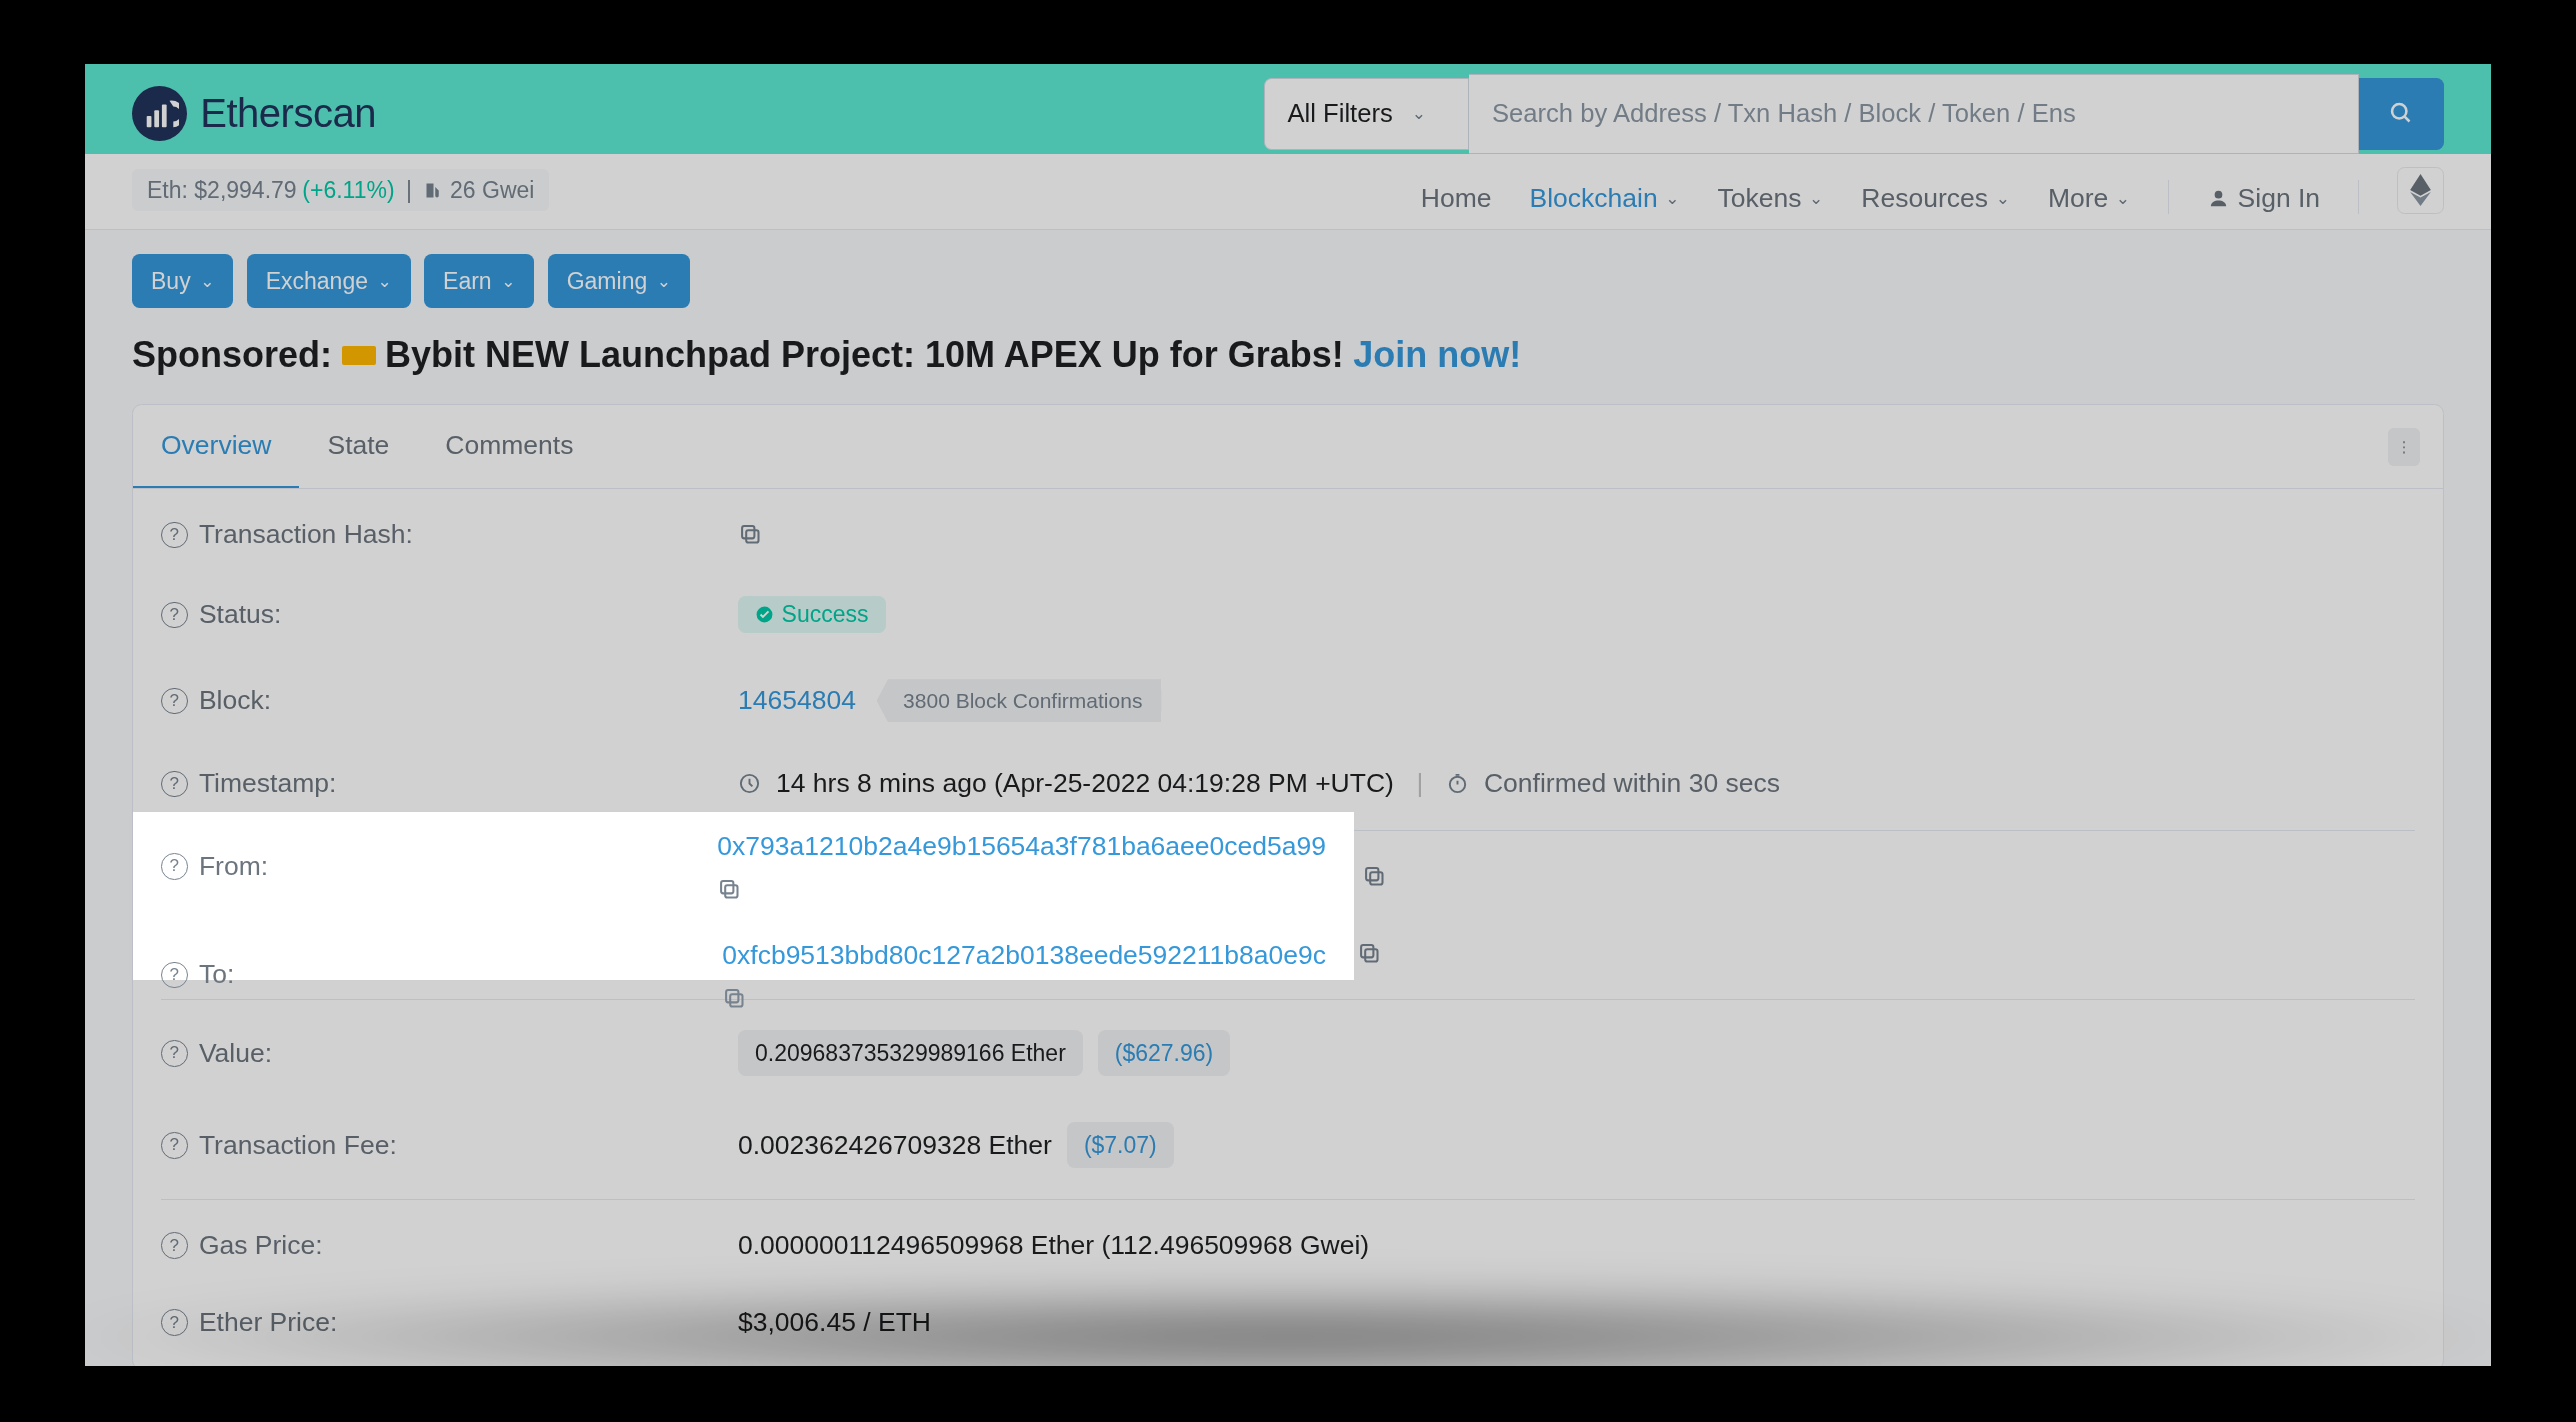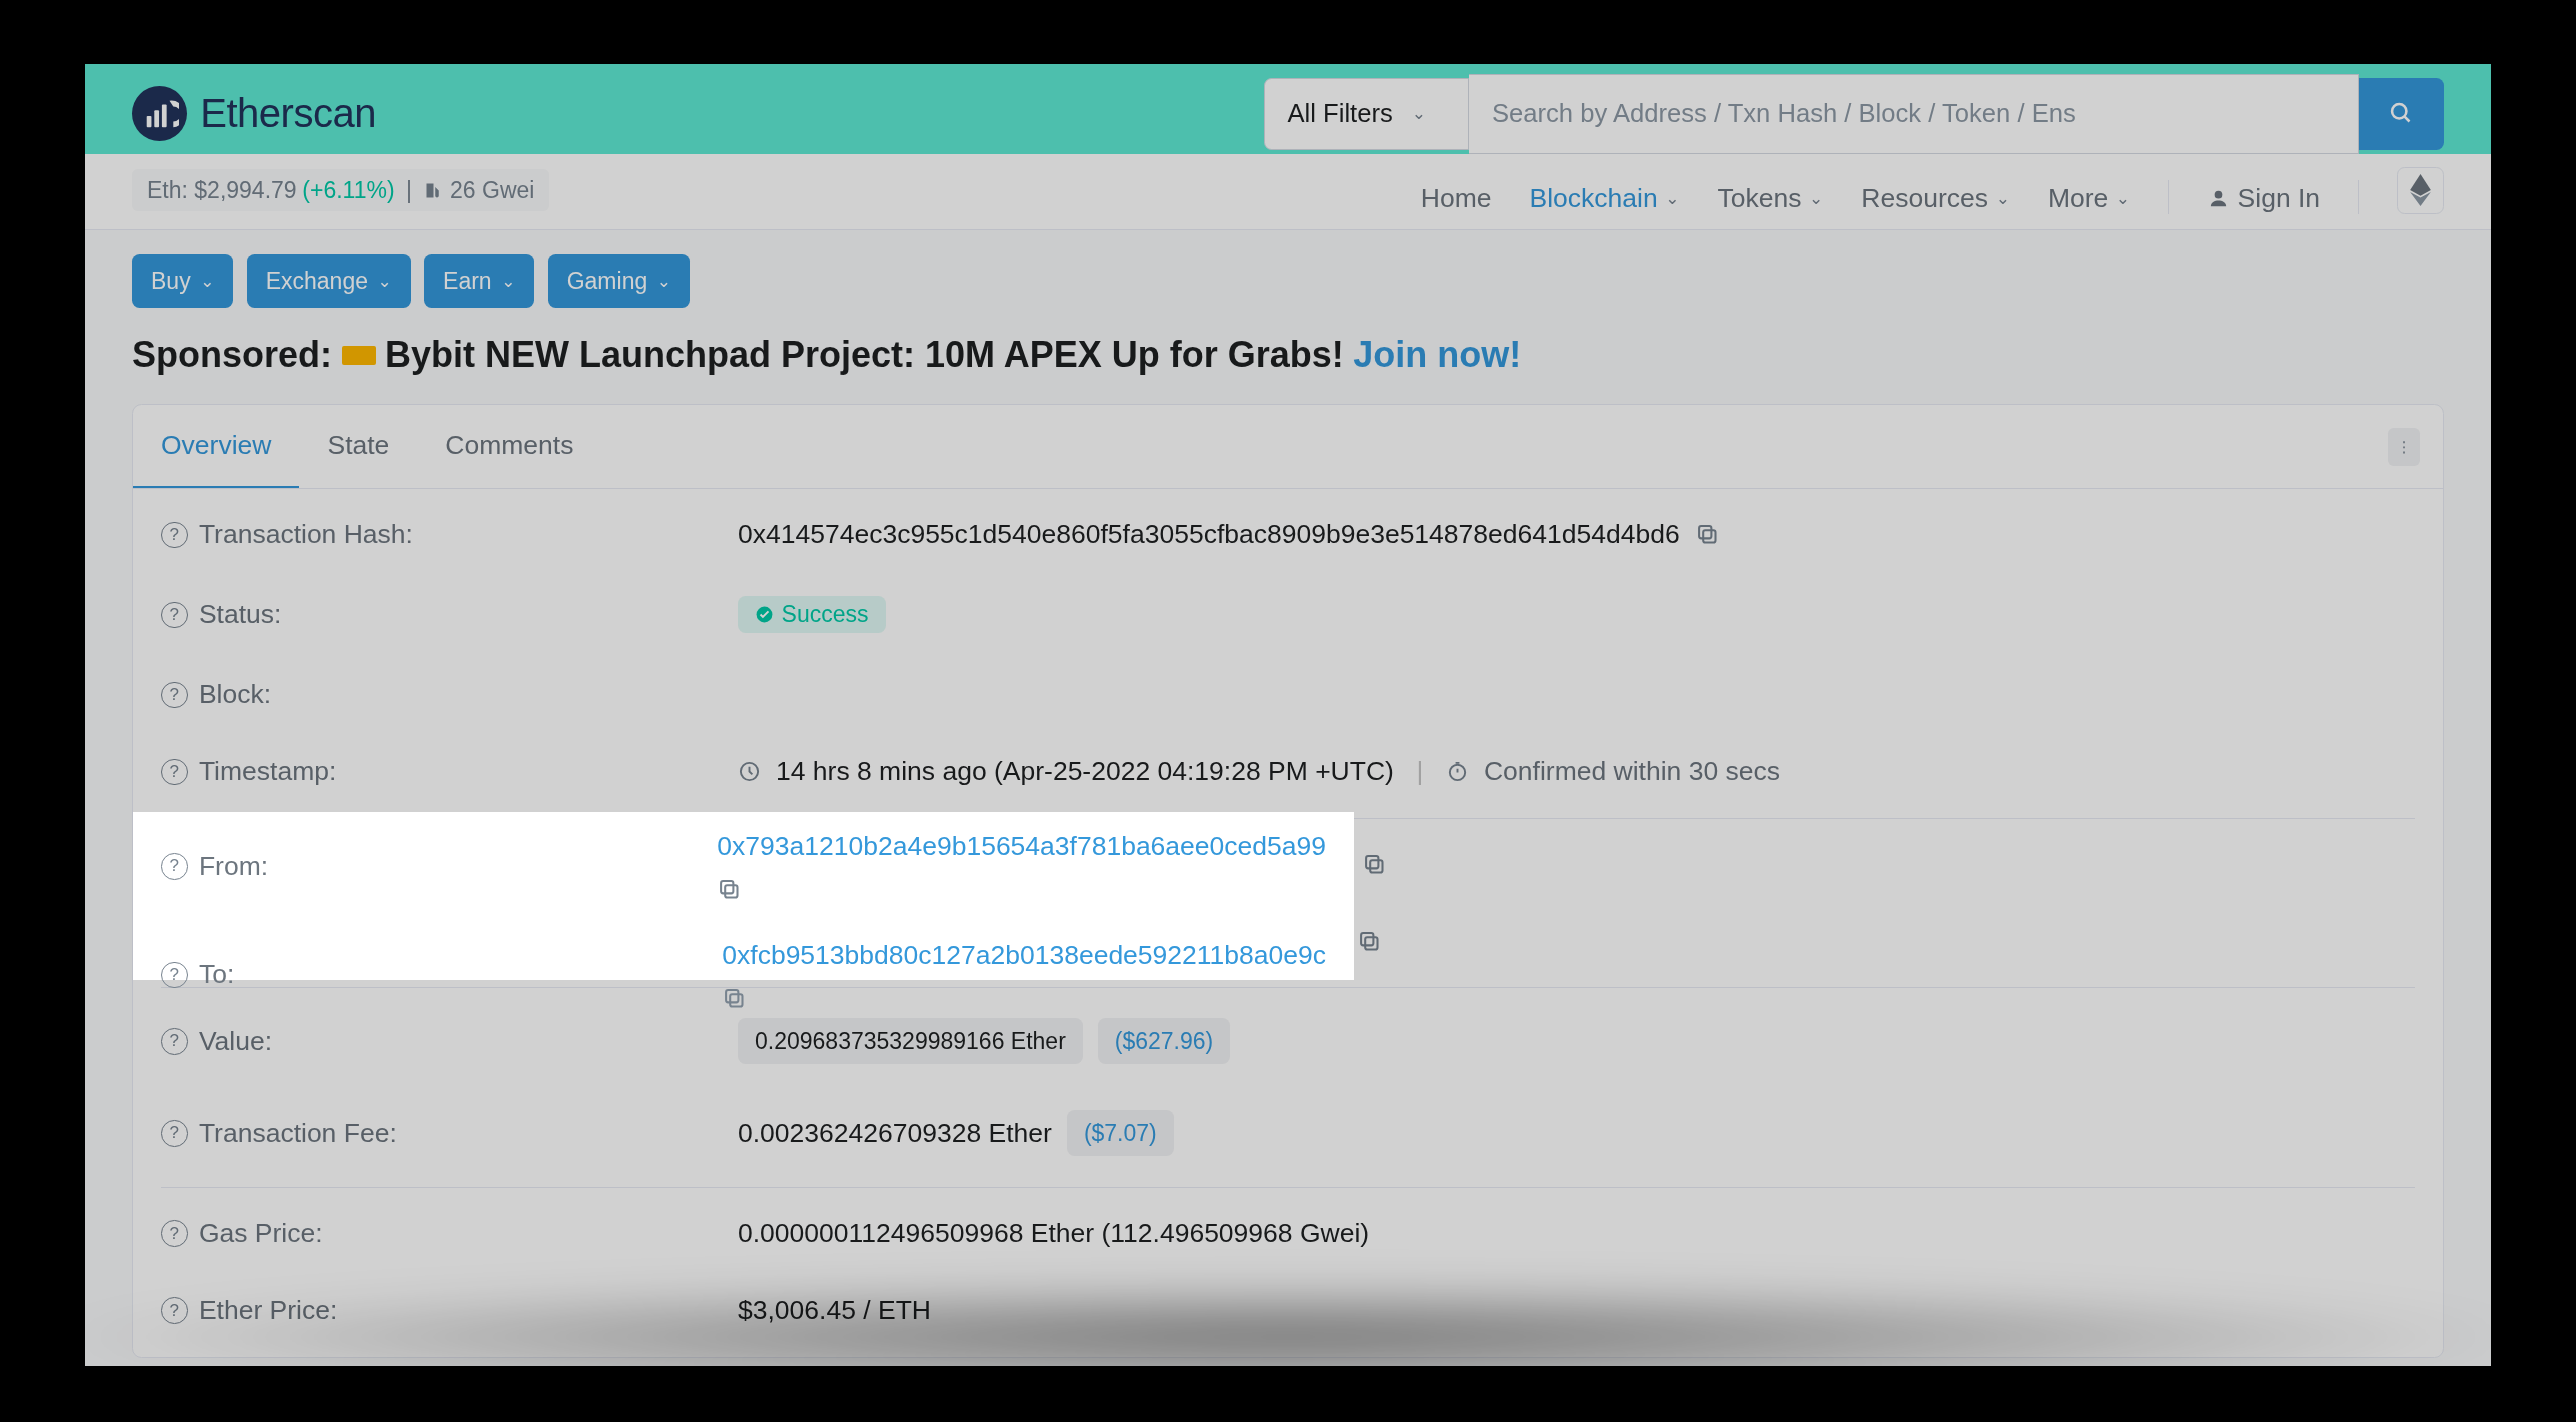--- a/index.html
+++ b/index.html
@@ -309,21 +309,20 @@
             </div>
             <span class="right-menu">⋮</span>
           </div>
           <div class="detail-rows">
             <div class="detail-row">
               <div class="row-label">
                   <span class="help-icon">?</span>
                   <span>Transaction Hash:</span>
                 </div>
               <div class="row-value">
-                <span>0x414574ec3c955c1d540e860f5fa3055cfbac8909b9e3e514878ed641d54d4bd6</span>
                 <svg class="copy-icon" width="24.6" height="24.6" viewBox="0 0 24 24" fill="none" stroke="#77838f" stroke-width="2">
                     <rect x="8" y="8" width="12" height="12" rx="2"></rect>
                     <rect x="4" y="4" width="12" height="12" rx="2"></rect>
                   </svg>
               </div>
             </div>
             <div class="detail-row">
               <div class="row-label">
                   <span class="help-icon">?</span>
                   <span>Status:</span>
@@ -336,20 +335,24 @@
                     </svg>
                   <span>Success</span>
                 </span>
               </div>
             </div>
             <div class="detail-row">
               <div class="row-label">
                   <span class="help-icon">?</span>
                   <span>Block:</span>
                 </div>
+              <div class="row-value">
+                <span class="link-text">14654804</span>
+                <span class="confirm-pill">3800 Block Confirmations</span>
+              </div>
             </div>
             <div class="detail-row">
               <div class="row-label">
                   <span class="help-icon">?</span>
                   <span>Timestamp:</span>
                 </div>
               <div class="row-value">
                 <svg class="clock-icon" width="23" height="23" viewBox="0 0 24 24" fill="none" stroke="#77838f" stroke-width="2">
                     <circle cx="12" cy="12" r="9"></circle>
                     <path d="M12 7v5l3 3"></path>

